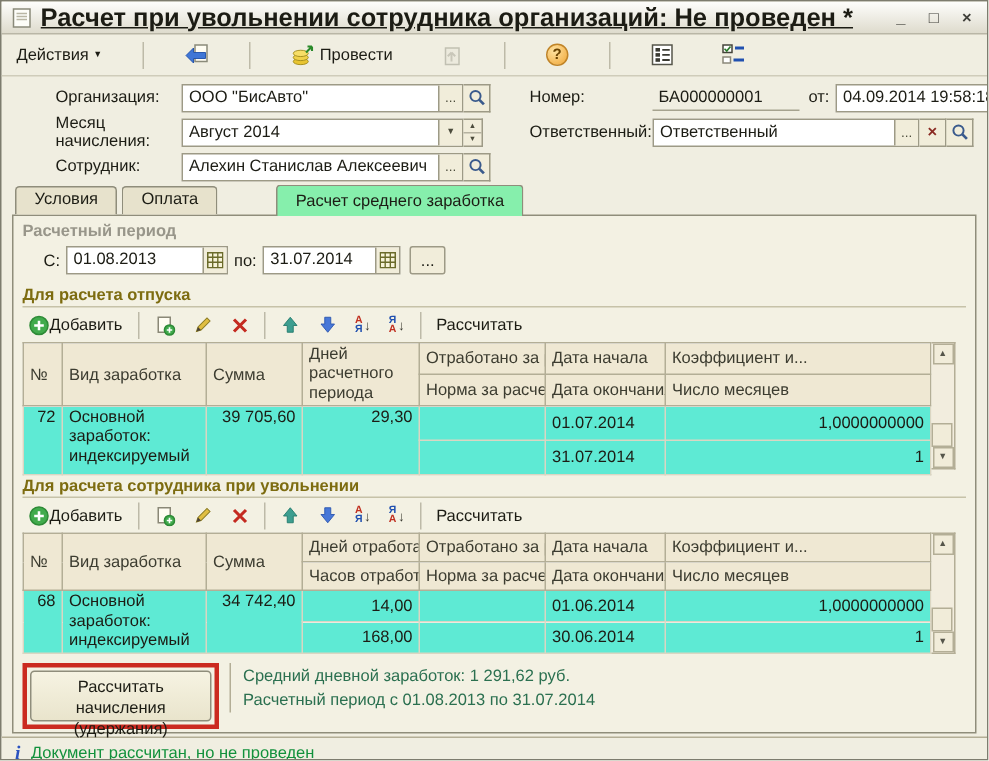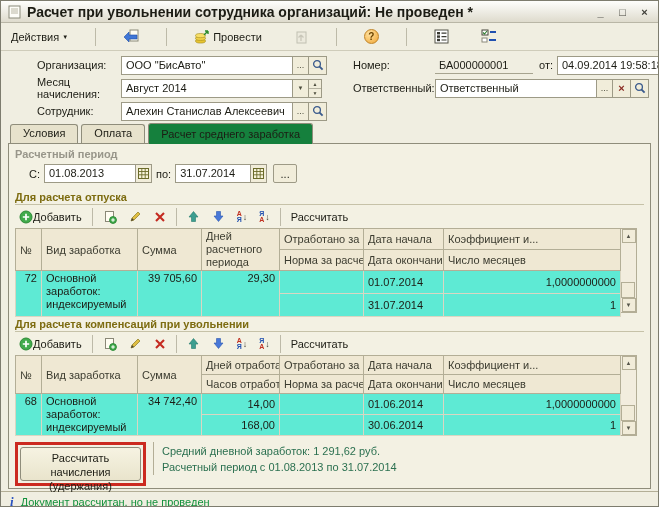--- a/index.html
+++ b/index.html
@@ -2,21 +2,21 @@
 <html><head>
 <meta charset="utf-8">
 <style>
   * { box-sizing: border-box; margin: 0; padding: 0; }
   body { margin:0; background:#fff; font-family:"Liberation Sans", sans-serif; font-size:11px; color:#1c1c14; }
   .window { width:659px; height:507px; border:1px solid #7d7c6e; background:#f0eee1; display:flex; flex-direction:column; overflow:hidden; }
 
   
   .titlebar { height:22px; flex:0 0 22px; display:flex; align-items:center; padding:0 5px; gap:5px;
     background:linear-gradient(#fefefc,#dedbcd); border-bottom:1px solid #b9b6a6; }
-  .titlebar .title { font-weight:bold; font-size:14px; flex:1; white-space:nowrap; overflow:hidden; }
+  .titlebar .title { font-weight:bold; font-size:17px; flex:1; white-space:nowrap; overflow:hidden;text-decoration:underline; }
   .winbtn { width:17px; height:15px; display:flex; align-items:center; justify-content:center;
     color:#3f3f39; font-size:11px; font-weight:bold; cursor:default; }
 
   
   .toolbar { height:28px; flex:0 0 28px; display:flex; align-items:center; gap:19px; padding:0 4px;
     border-bottom:1px solid #cfccba; }
   .tbtn { display:flex; align-items:center; gap:3px; padding:2px 5px; border:1px solid transparent; border-radius:2px; }
   .sep { width:1px; height:18px; background:#bdbaa8; margin:0 2px; }
   .dis { opacity:.45; }
   .icon16 { width:16px; height:16px; display:inline-flex; align-items:center; justify-content:center; }
@@ -35,21 +35,21 @@
     background:#f1edda; border:1px solid #9d9a86; border-left:none; }
   .spin { width:13px; height:19px; display:flex; flex-direction:column; border:1px solid #9d9a86; border-left:none; background:#f1edda; }
   .spin span { flex:1; display:flex; align-items:center; justify-content:center; font-size:5px; color:#4c4c3c; }
   .spin span + span { border-top:1px solid #b5b2a0; }
   .numfield { border-bottom:1px solid #a6a38f; padding:2px 4px; width:98px; }
 
   
   .tabs { flex:0 0 22px; display:flex; align-items:flex-end; padding-left:9px; gap:3px; position:relative; z-index:2; }
   .tab { border:1px solid #8f8d7b; border-bottom:none; border-radius:3px 3px 0 0; padding:2px 12px 3px;
     background:#e7e2cc; height:19px; }
-  .tab.active { background:#15803d; height:21px; margin-bottom:-1px; padding-top:4px; }
+  .tab.active { background:#86efac; height:21px; margin-bottom:-1px; padding-top:4px;margin-left:36px; }
 
   
   .panel { flex:1; margin:0 7px 2px 7px; border:1px solid #8f8d7b; background:#f3f1e3; padding:3px 6px 2px;
     display:flex; flex-direction:column; position:relative; z-index:1; }
   .group-title { color:#98968a; font-weight:bold; margin:1px 0 2px; }
   .daterow { display:flex; align-items:center; gap:4px; margin:1px 0 2px 14px; height:21px; }
   .section-title { font-weight:bold; color:#7d6c10; border-bottom:1px solid #c6c2a8; padding-bottom:1px; margin-top:5px; }
   .sec-toolbar { display:flex; align-items:center; gap:4px; height:23px; }
   .sbtn { display:flex; align-items:center; gap:0; padding:1px 3px; border:1px solid transparent; border-radius:2px; }
   .sort-ic { display:flex; align-items:center; }
@@ -400,21 +400,21 @@
       </table>
       <div class="vscroll">
         <span class="sb">▲</span>
         <div class="track">
           <span class="sb thumb"></span>
         </div>
         <span class="sb down">▼</span>
       </div>
     </div>
 
-    <div class="section-title">Для расчета компенсаций при увольнении</div>
+    <div class="section-title">Для расчета сотрудника при увольнении</div>
     <div class="sec-toolbar">
       <span class="sbtn">
         <span>
           <svg width="14" height="14" viewBox="0 0 14 14">
               <circle cx="7" cy="7" r="6" fill="#41ab4c" stroke="#2d8a36"></circle>
               <path d="M7 3.8v6.4M3.8 7h6.4" stroke="#fff" stroke-width="1.7"></path>
             </svg>
         </span>
         <span>Добавить</span>
       </span>

